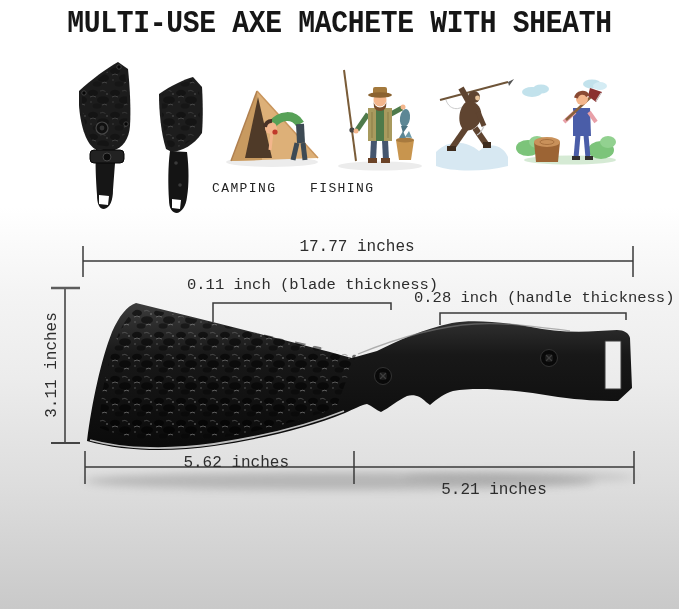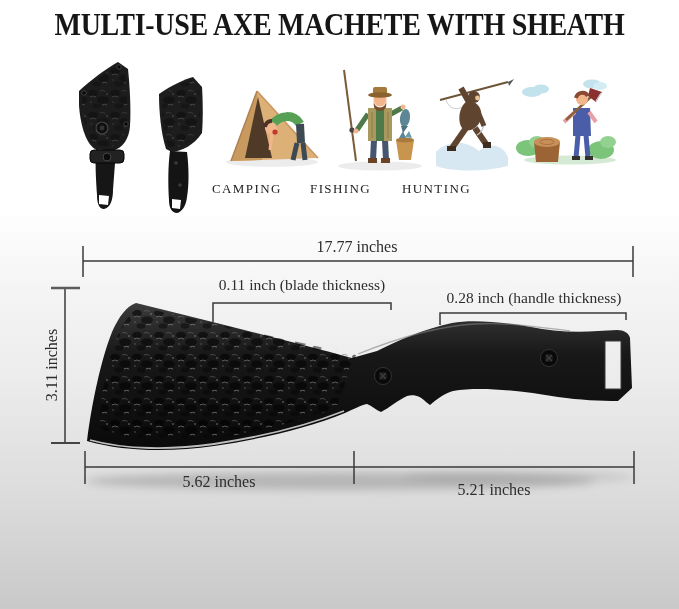--- a/index.html
+++ b/index.html
@@ -1,18 +1,18 @@
 <!DOCTYPE html>
 <html><head>
 <meta charset="utf-8">
 <style>
   html,body{margin:0;padding:0;background:#ffffff;}
   .canvas{
     position:relative;width:679px;height:609px;overflow:hidden;
-    font-family:Liberation Serif, serif;
+    font-family:Liberation Mono, monospace;
     background:linear-gradient(180deg,#ffffff 0%,#ffffff 34%,#f4f4f4 48%,#ececec 62%,#dddddd 80%,#c9c9c9 100%);
   }
   .title{
     position:absolute;top:7px;left:0;width:100%;text-align:center;
     font-size:28px;font-weight:800;letter-spacing:-0.3px;color:#161616;
     transform:scaleY(1.1);transform-origin:top center;white-space:nowrap;
   }
   .activity-label{
     position:absolute;width:130px;text-align:left;top:181px;
     font-size:13px;letter-spacing:1.4px;color:#232323;font-weight:400;
@@ -241,22 +241,21 @@
         <line x1="354" y1="451" x2="354" y2="484"></line>
         <line x1="634" y1="451" x2="634" y2="484"></line>
       </g>
     </g>
   </svg>
 
   <div class="title">MULTI-USE AXE MACHETE WITH SHEATH</div>
 
   <div class="activity-label" style="left:212px;">CAMPING</div>
   <div class="activity-label" style="left:310px;">FISHING</div>
-  <div class="activity-label" style="left:402px;">HUNTING</div>
 
   <div class="dim" style="left:257px;top:238px;width:200px;">17.77 inches</div>
   <div class="dim dim-small" style="left:187px;top:276px;width:230px;">0.11 inch (blade thickness)</div>
   <div class="dim dim-small" style="left:414px;top:289px;width:240px;">0.28 inch (handle thickness)</div>
   <div class="dim dim-vert" style="left:-8px;top:356px;width:120px;">3.11 inches</div>
-  <div class="dim" style="left:149px;top:473px;width:140px;">5.62 inches</div>
+  <div class="dim" style="left:149px;top:454px;width:140px;text-align:right;">5.62 inches</div>
   <div class="dim" style="left:424px;top:447px;width:140px;margin-top:34px;">5.21 inches</div>
 
 </div>
 
 </body></html>

